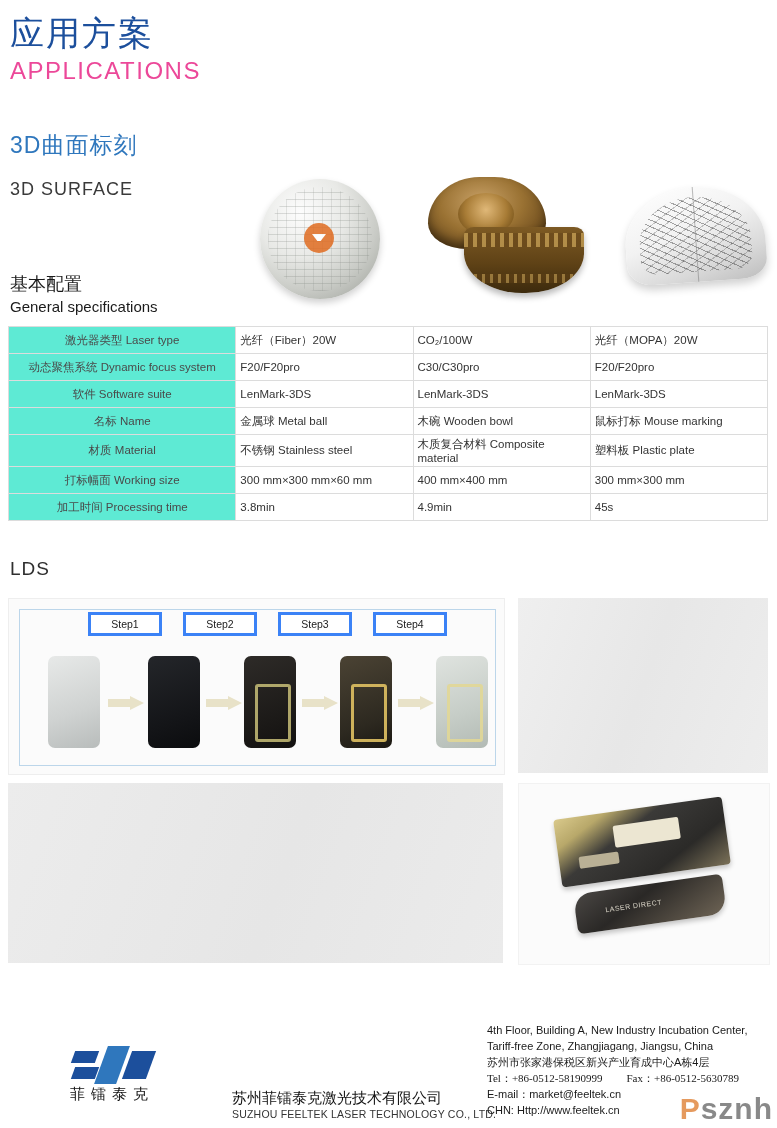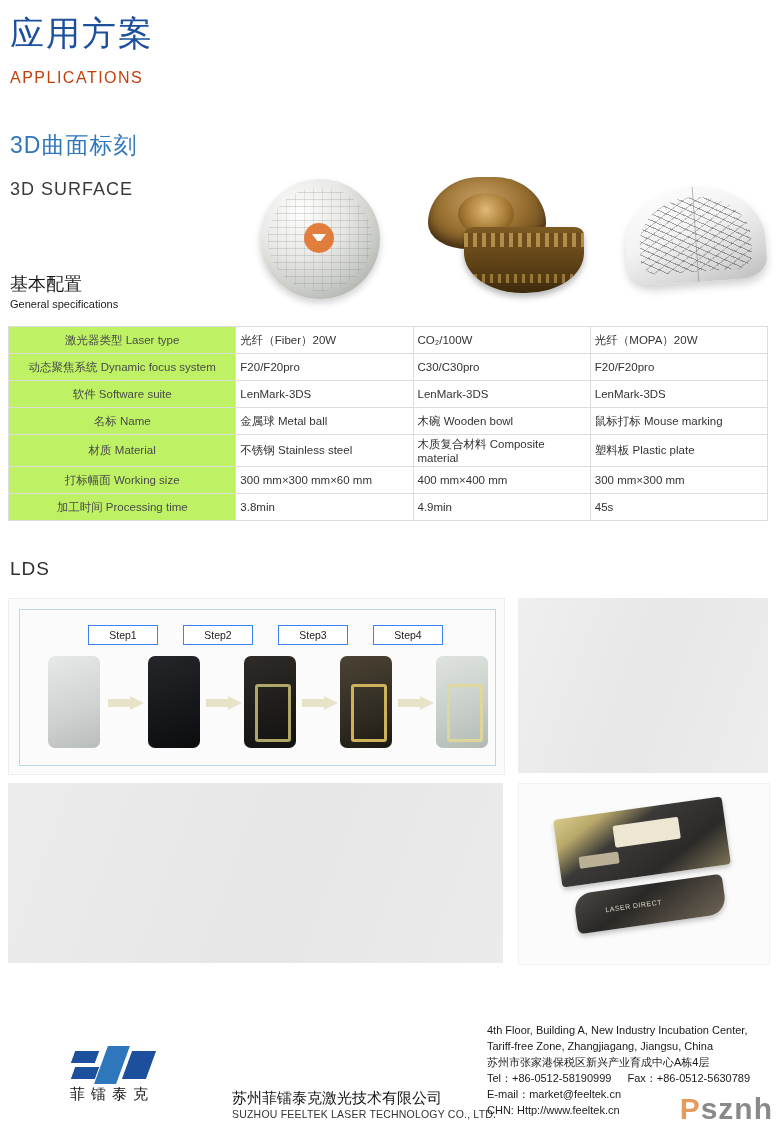--- a/index.html
+++ b/index.html
@@ -23,24 +23,24 @@
     top: 14px;
   }
   .hdr-cn {
     font-size: 34px;
     color: #1c4f9c;
     letter-spacing: 2px;
     line-height: 1.15;
     font-weight: normal;
   }
   .hdr-en {
-    font-size: 16px;
-    color: #c2410c;
+    font-size: 24px;
+    color: #ec4899;
     letter-spacing: 1.5px;
-    margin-top: 16px;
+    margin-top: 4px;
   }
 
   
   .section-title {
     position: absolute;
     left: 10px;
     top: 130px;
   }
   .sec-cn {
     font-size: 23px;
@@ -177,40 +177,40 @@
     background: rgba(120,120,120,.5);
   }
 
   
   .gs-title {
     position: absolute;
     left: 10px;
     top: 272px;
   }
   .gs-cn { font-size: 18px; color: #1a1a1a; }
-  .gs-en { font-size: 11px; color: #1a1a1a; margin-top: 2px; }
+  .gs-en { font-size: 15px; color: #1a1a1a; margin-top: 2px; }
 
   table.specs {
     position: absolute;
     left: 8px;
     top: 326px;
     width: 760px;
     border-collapse: collapse;
     font-size: 11.5px;
     color: #333;
   }
   table.specs td {
     border: 1px solid #dcdcdc;
     height: 22px;
     padding: 2px 4px;
     text-align: left;
     vertical-align: middle;
   }
   table.specs td.rowhead {
-    background: #bef264;
+    background: #5eead4;
     color: #4a4a4a;
     width: 230px;
     text-align: center;
     font-size: 11.5px;
   }
   table.specs td.col {
     width: 176px;
   }
 
   
@@ -248,24 +248,24 @@
 
   
   .flow-box {
     position: absolute;
     left: 10px; top: 10px;
     width: 475px; height: 155px;
     border: 1px solid #bcd6ea;
   }
   .step-label {
     position: absolute;
-    top: 15px;
+    top: 2px;
     width: 68px;
     height: 18px;
-    border: 1px solid #3b82f6;
+    border: 3px solid #3b82f6;
     background: #fff;
     font-size: 10.5px;
     color: #222;
     text-align: center;
     line-height: 18px;
   }
   .phone {
     position: absolute;
     top: 46px;
     width: 52px;
@@ -389,21 +389,22 @@
     position: absolute;
     left: 487px;
     top: 1022px;
     font-size: 11px;
     line-height: 16px;
     color: #1a1a1a;
     width: 290px;
   }
   .tel-row {
     display: flex;
-    gap: 16px;
+    gap: 24px;
+    font-family: Liberation Serif, serif;
   }
 
   
   .watermark {
     position: absolute;
     right: 4px;
     bottom: 2px;
     font-size: 30px;
     font-weight: bold;
     color: rgba(40,40,40,.55);

